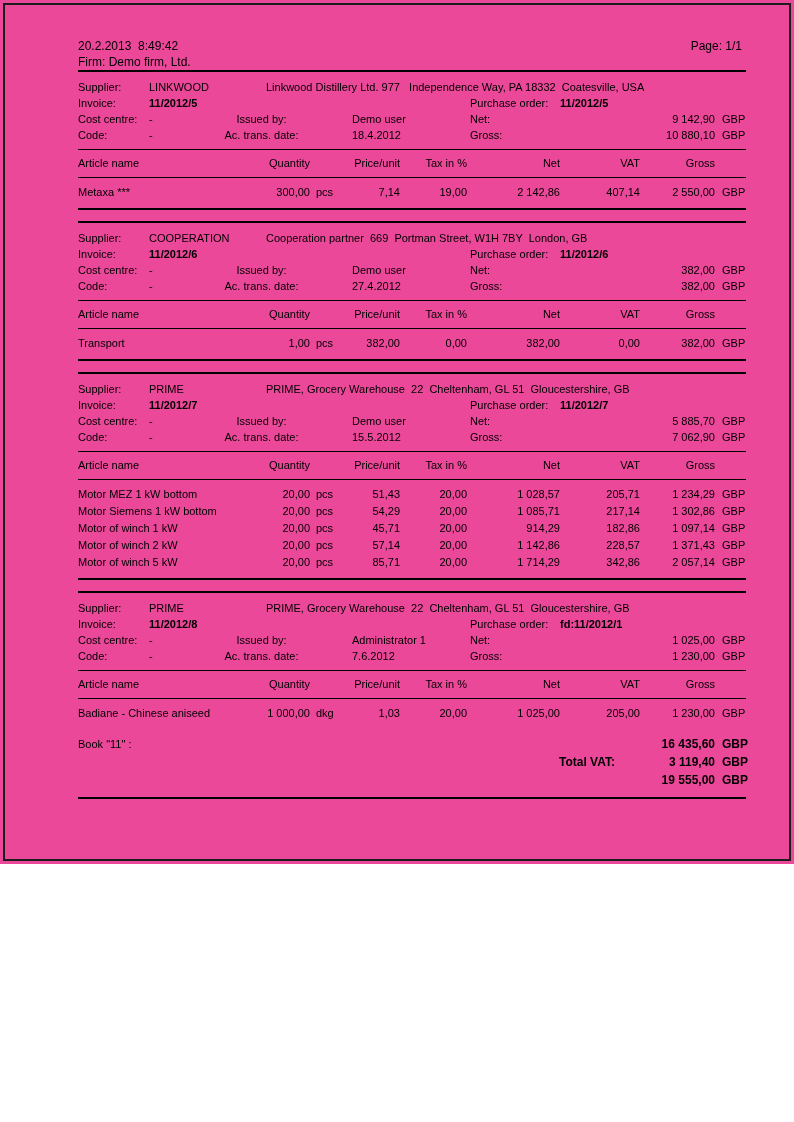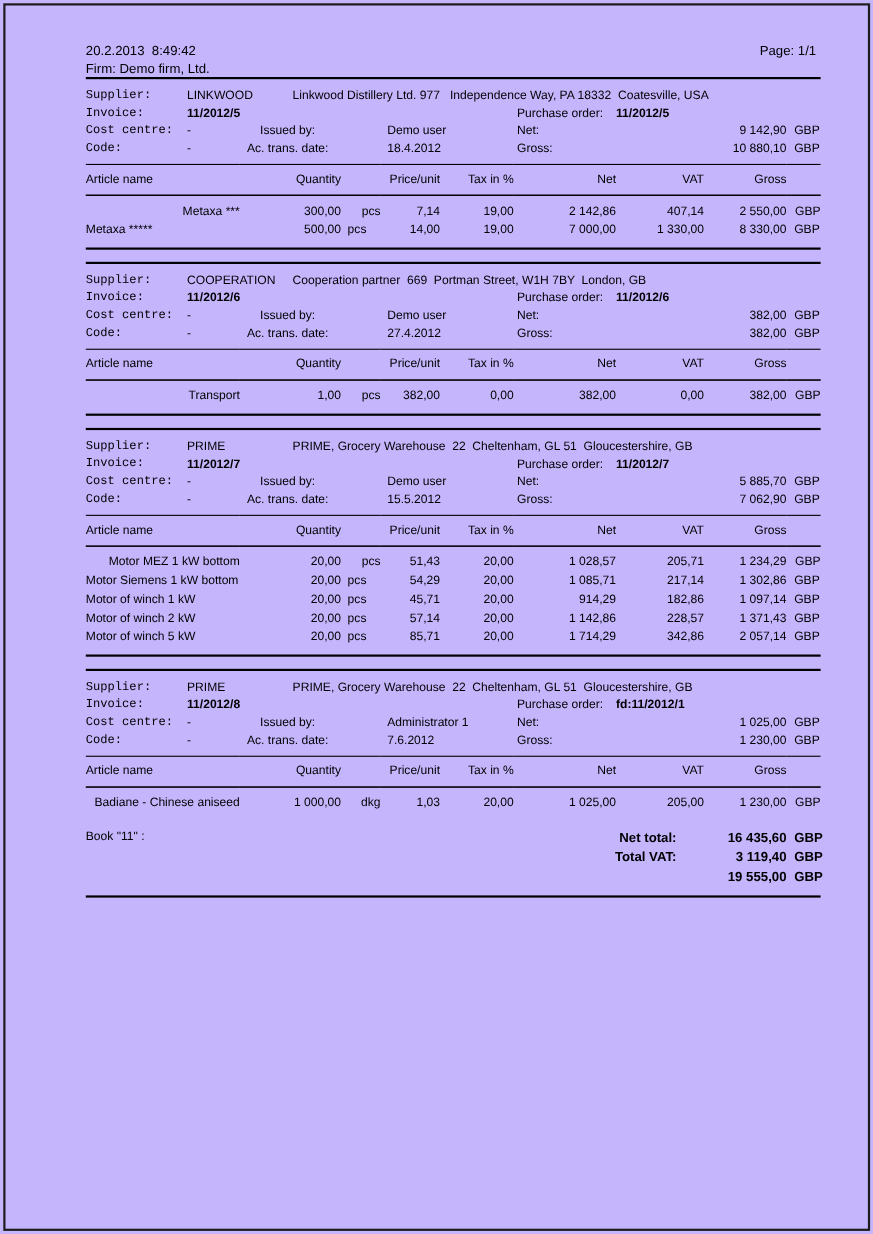--- a/index.html
+++ b/index.html
@@ -1,46 +1,46 @@
 <!DOCTYPE html>
 <html><head>
 <meta charset="utf-8">
 <style>
   * { margin:0; padding:0; box-sizing:border-box; }
   html,body { background:#fff; }
   body { font-family:"Liberation Sans", sans-serif; color:#000; }
-  .sheet { position:relative; width:794px; height:1122px; background:#c4b5fd; overflow:hidden; }
+  .sheet { position:relative; width:794px; height:864px; background:#ec4899; overflow:hidden; }
   .frame { position:absolute; left:3px; top:3px; right:3px; bottom:3px; border:2px solid #1c1c1c; }
   .content { position:absolute; left:78px; top:0; width:668px; }
   .report-head { position:relative; padding-top:38px; font-size:12px; line-height:16px; }
   .report-date, .report-firm { white-space:pre; }
   .page-label { position:absolute; top:38px; right:4px;padding-left:48px; }
   .title { margin-top:8px; text-align:center; font-size:22px; font-weight:bold; line-height:26px; margin-bottom:14px; }
 
   .section { border-top:2px solid #000; border-bottom:2px solid #000; padding-top:7px; }
   .section.gap { margin-top:11px; }
   .section.no-bottom { border-bottom:none; }
 
   .inforow { position:relative; height:16px; font-size:11px; }
   .inforow span { position:absolute; top:0; line-height:16px; white-space:pre; }
-  .p0 { left:0;font-family:Liberation Mono, monospace; }
-  .p1 { left:92px; }
+  .p0 { left:0; }
+  .p1 { left:71px; }
   .paddr { left:188px; }
   .pmidlab { left:100px; width:167px; text-align:center; }
   .pmidval { left:274px; }
   .p4 { left:392px; }
   .p5 { left:482px; }
   .pamt { left:480px; width:157px; text-align:right; }
   .pcur { left:644px; }
   .b { font-weight:bold; }
 
   table.articles { width:668px; border-collapse:collapse; table-layout:fixed; margin-top:6px; }
   table.articles th { border-top:1px solid #000; border-bottom:1px solid #000; font-weight:normal; font-size:11px; padding:7px 0 8px 0; }
   table.articles td { font-size:11px; line-height:17px; padding:0; white-space:pre; }
-  table.articles tbody tr:first-child td { padding-top:6px;text-align:right; }
+  table.articles tbody tr:first-child td { padding-top:6px; }
   table.articles tbody tr:last-child td { padding-bottom:7px; }
   .ta-l { text-align:left; }
   .ta-r { text-align:right; }
   .unit-cell { padding-left:6px !important; text-align:left; }
   .gbp-cell { padding-left:7px !important; text-align:left; }
 
   .totals { position:relative; border-bottom:2px solid #000; padding:6px 0 8px 0; }
   .book-label { position:absolute; left:0; top:6px; font-size:11px; line-height:18px; white-space:pre; }
   .trow { position:relative; height:18px; font-size:12px; }
   .trow span { position:absolute; top:0; line-height:18px; font-weight:bold; white-space:pre; }
@@ -122,31 +122,20 @@
             <td>Metaxa ***</td>
             <td class="ta-r">300,00</td>
             <td class="unit-cell">pcs</td>
             <td class="ta-r">7,14</td>
             <td class="ta-r">19,00</td>
             <td class="ta-r">2 142,86</td>
             <td class="ta-r">407,14</td>
             <td class="ta-r">2 550,00</td>
             <td class="gbp-cell">GBP</td>
           </tr>
-          <tr>
-            <td>Metaxa *****</td>
-            <td class="ta-r">500,00</td>
-            <td class="unit-cell">pcs</td>
-            <td class="ta-r">14,00</td>
-            <td class="ta-r">19,00</td>
-            <td class="ta-r">7 000,00</td>
-            <td class="ta-r">1 330,00</td>
-            <td class="ta-r">8 330,00</td>
-            <td class="gbp-cell">GBP</td>
-          </tr>
         </tbody>
       </table>
     </div>
 
     <div class="section gap">
       <div class="inforow">
         <span class="p0">Supplier:</span>
         <span class="p1">COOPERATION</span>
         <span class="paddr">Cooperation partner  669  Portman Street, W1H 7BY  London, GB</span>
       </div>
@@ -397,21 +386,20 @@
             <td class="ta-r">1 230,00</td>
             <td class="gbp-cell">GBP</td>
           </tr>
         </tbody>
       </table>
     </div>
 
     <div class="totals">
       <span class="book-label">Book "11" :</span>
       <div class="trow">
-        <span class="tlab">Net total:</span>
         <span class="tamt">16 435,60</span>
         <span class="tcur">GBP</span>
       </div>
       <div class="trow">
         <span class="tlab">Total VAT:</span>
         <span class="tamt">3 119,40</span>
         <span class="tcur">GBP</span>
       </div>
       <div class="trow">
         <span class="tamt">19 555,00</span>

